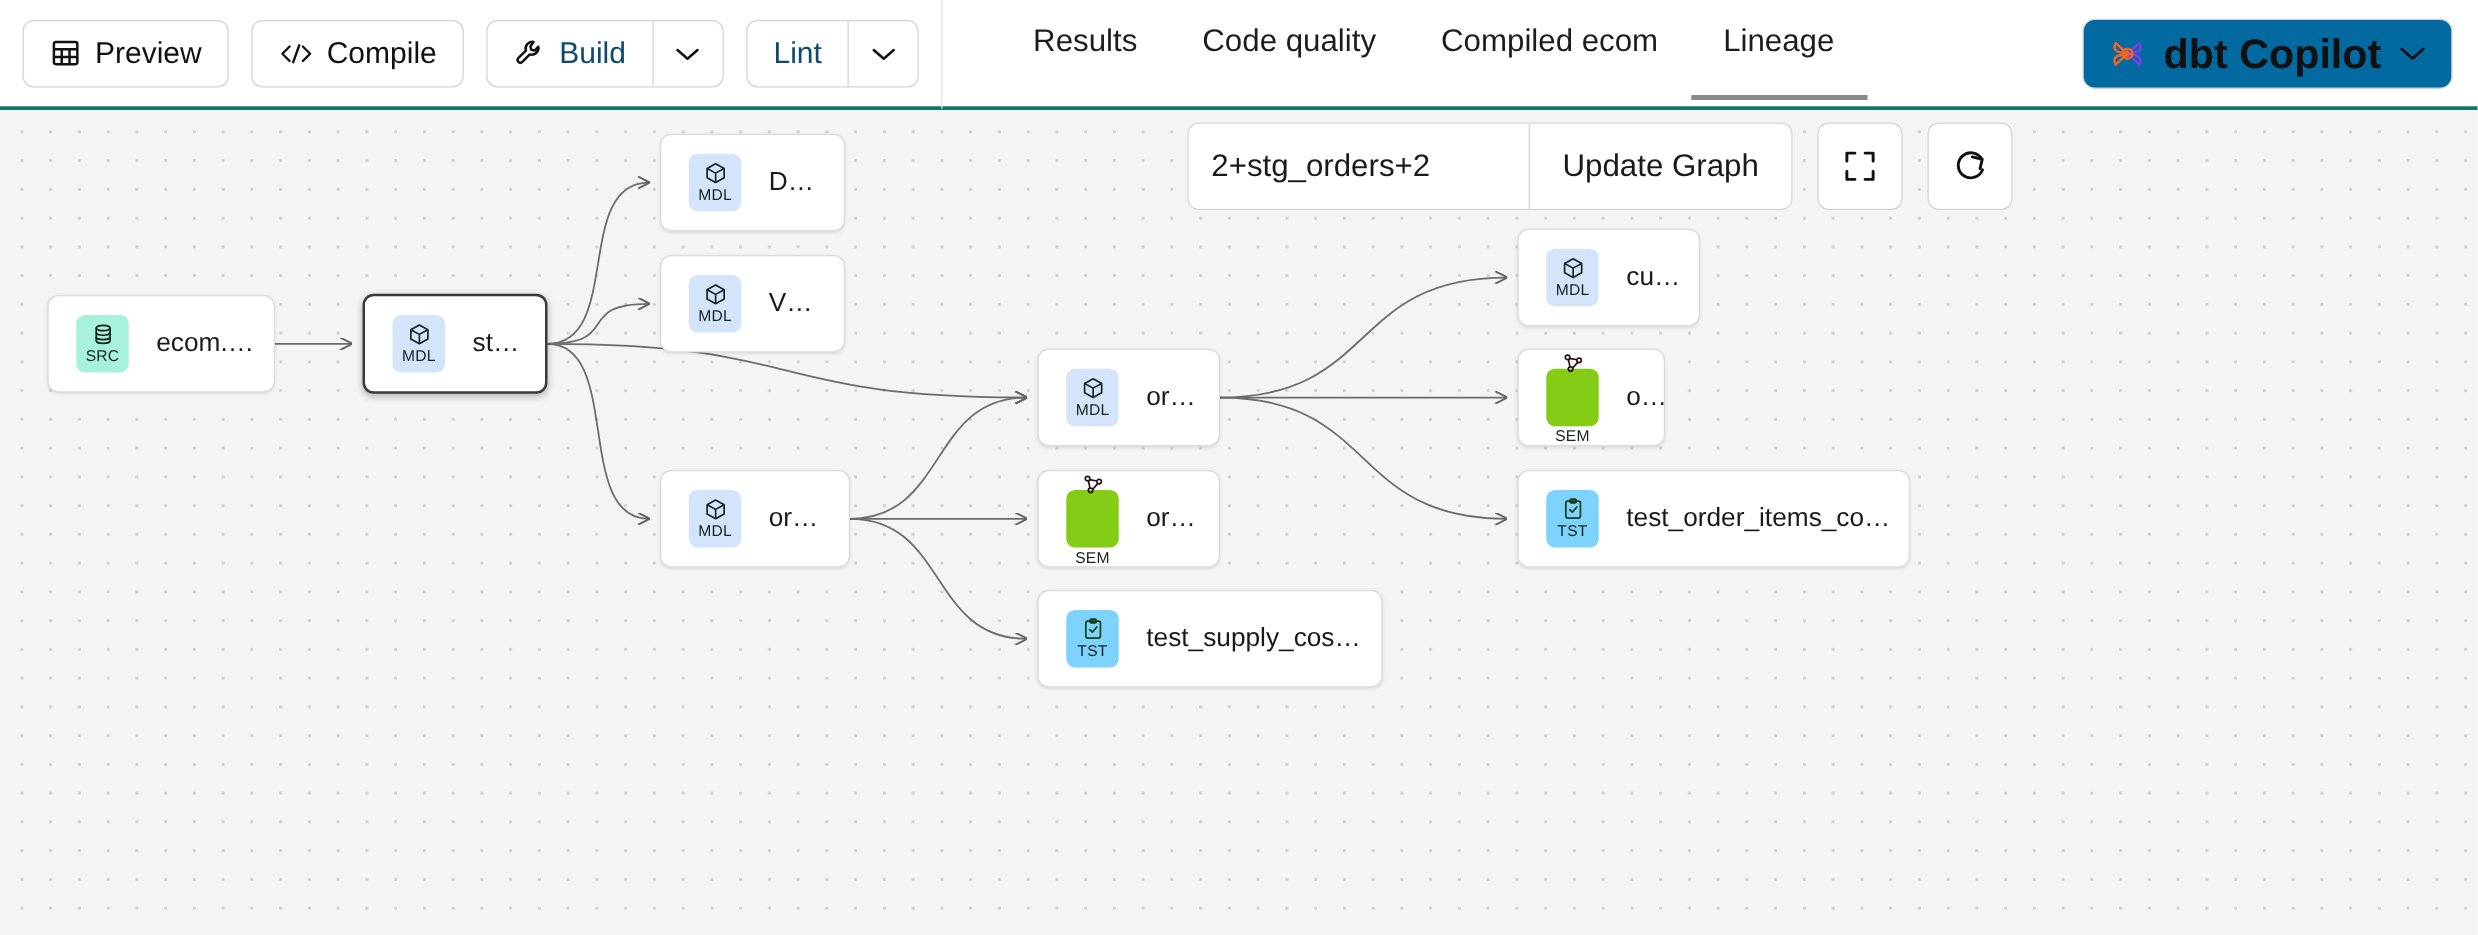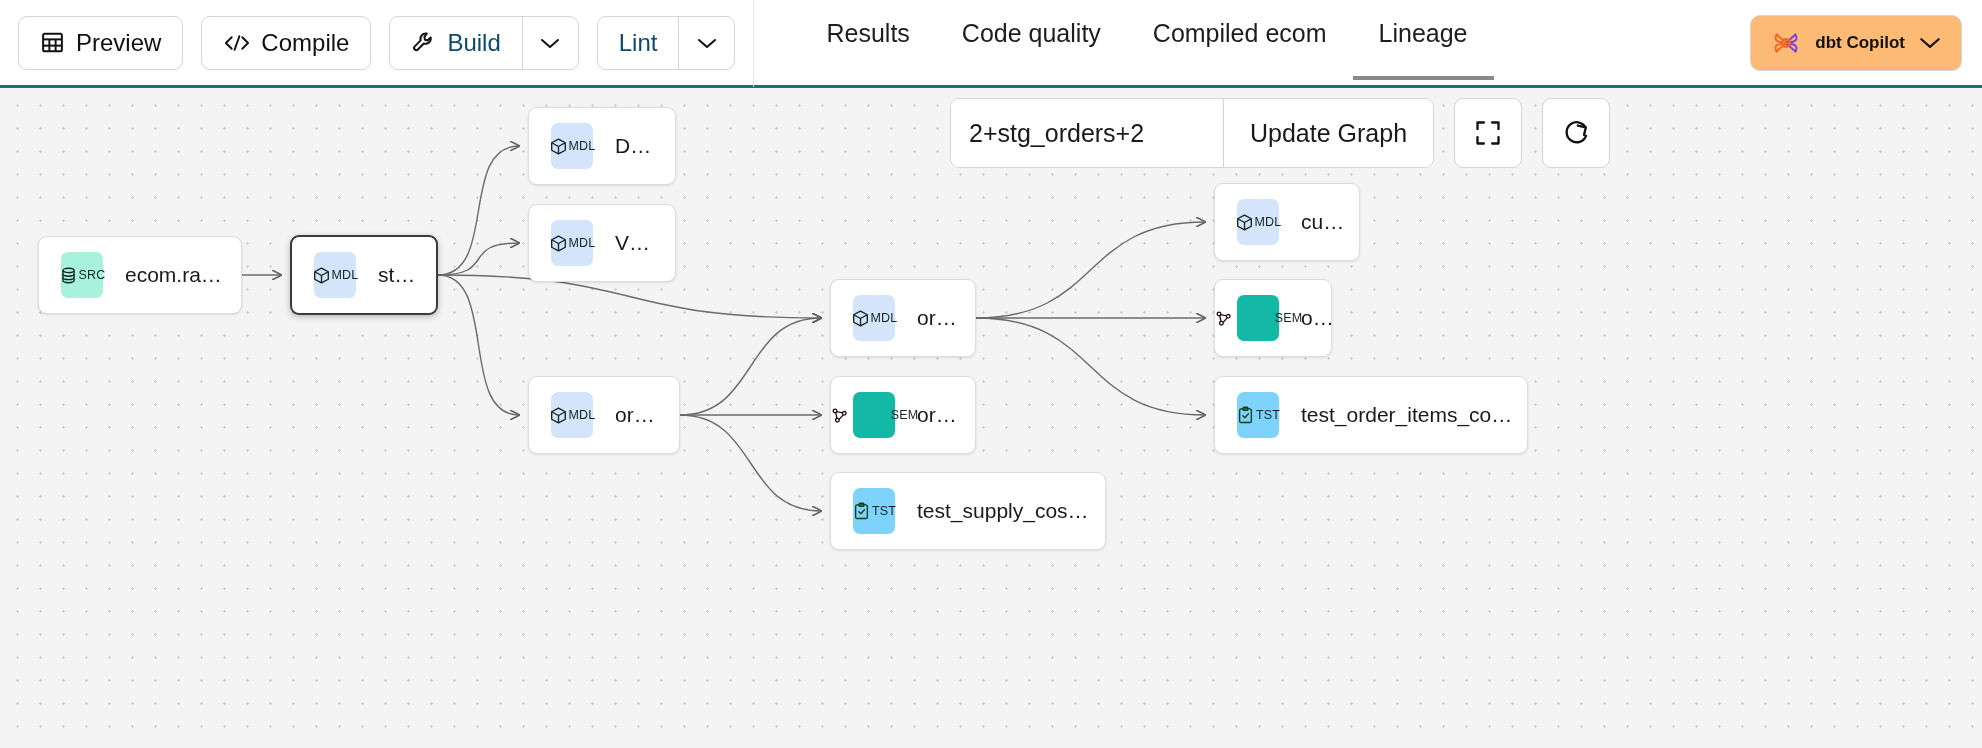--- a/index.html
+++ b/index.html
@@ -110,26 +110,26 @@
     margin-left: auto;
     padding-right: 20px;
     display: flex;
     align-items: center;
   }
 
   .copilot-btn {
     height: 56px;
     border: 1px solid #d4d4d4;
     border-radius: 10px;
-    background: #fdba74;
+    background: #0369a1;
     display: flex;
     align-items: center;
     gap: 14px;
     padding: 0 20px;
-    font-size: 17px;
+    font-size: 33px;
     font-weight: bold;
     color: #111111;
     cursor: pointer;
   }
 
   
   .canvas {
     position: absolute;
     top: 88px; left: 0;
     width: 1982px;
@@ -166,35 +166,36 @@
   .node.selected {
     border: 2px solid #3b3b3b;
     box-shadow: 0 2px 6px rgba(0,0,0,0.25);
   }
 
   .badge {
     width: 42px;
     height: 46px;
     border-radius: 7px;
     display: flex;
+    flex-direction: column;
     align-items: center;
     justify-content: center;
     gap: 1px;
     flex: none;
   }
   .badge .glyph { display: block; line-height: 0; }
   .badge .kind {
     font-size: 12.5px;
     letter-spacing: 0.2px;
     color: #14241f;
     font-family: "Liberation Sans", sans-serif;
   }
   .badge-src { background: #a8f2dd; }
   .badge-mdl { background: #d3e4fb; }
-  .badge-sem { background: #14b8a6; gap: 42px; }
+  .badge-sem { background: #84cc16; gap: 42px; }
   .badge-tst { background: #7dd3fc; justify-content: center; }
 
   .node-label {
     font-size: 21px;
     color: #1a1a1a;
     white-space: nowrap;
     overflow: hidden;
     text-overflow: ellipsis;
     padding-right: 14px;
   }
@@ -371,21 +372,21 @@
       <path d="M 438 187 C 498 187, 459 327, 519 327" fill="none" stroke="#6b6b6b" stroke-width="1.4" marker-end="url(#arrow)"></path>
       <path d="M 680 327 C 757.55 327, 743.45 230, 821 230" fill="none" stroke="#6b6b6b" stroke-width="1.4" marker-end="url(#arrow)"></path>
       <path d="M 680 327 C 757.55 327, 743.45 327, 821 327" fill="none" stroke="#6b6b6b" stroke-width="1.4" marker-end="url(#arrow)"></path>
       <path d="M 680 327 C 757.55 327, 743.45 423, 821 423" fill="none" stroke="#6b6b6b" stroke-width="1.4" marker-end="url(#arrow)"></path>
       <path d="M 976 230 C 1101.95 230, 1079.05 134, 1205 134" fill="none" stroke="#6b6b6b" stroke-width="1.4" marker-end="url(#arrow)"></path>
       <path d="M 976 230 C 1101.95 230, 1079.05 230, 1205 230" fill="none" stroke="#6b6b6b" stroke-width="1.4" marker-end="url(#arrow)"></path>
       <path d="M 976 230 C 1101.95 230, 1079.05 327, 1205 327" fill="none" stroke="#6b6b6b" stroke-width="1.4" marker-end="url(#arrow)"></path>
     </svg>
 
   <div id="node-layer">
-      <div class="node" style="left: 38px; top: 148px; width: 204px; height: 78px;">
+      <div class="node" style="left: 38px; top: 148px; width: 182px; height: 78px;">
         <div class="badge badge-src">
           <span class="glyph"><svg width="19" height="19" viewBox="0 0 24 24" fill="none" stroke="#14241f" stroke-width="1.7">
               <ellipse cx="12" cy="5.6" rx="7" ry="2.7"></ellipse>
               <path d="M5 5.6 v12.8 c0 1.5 3.1 2.7 7 2.7 s7-1.2 7-2.7 V5.6"></path>
               <path d="M5 10.2 c0 1.5 3.1 2.7 7 2.7 s7-1.2 7-2.7"></path>
               <path d="M5 14.6 c0 1.5 3.1 2.7 7 2.7 s7-1.2 7-2.7"></path>
             </svg></span>
           <span class="kind">SRC</span>
         </div>
         <div class="node-label">ecom.raw_orders</div>

